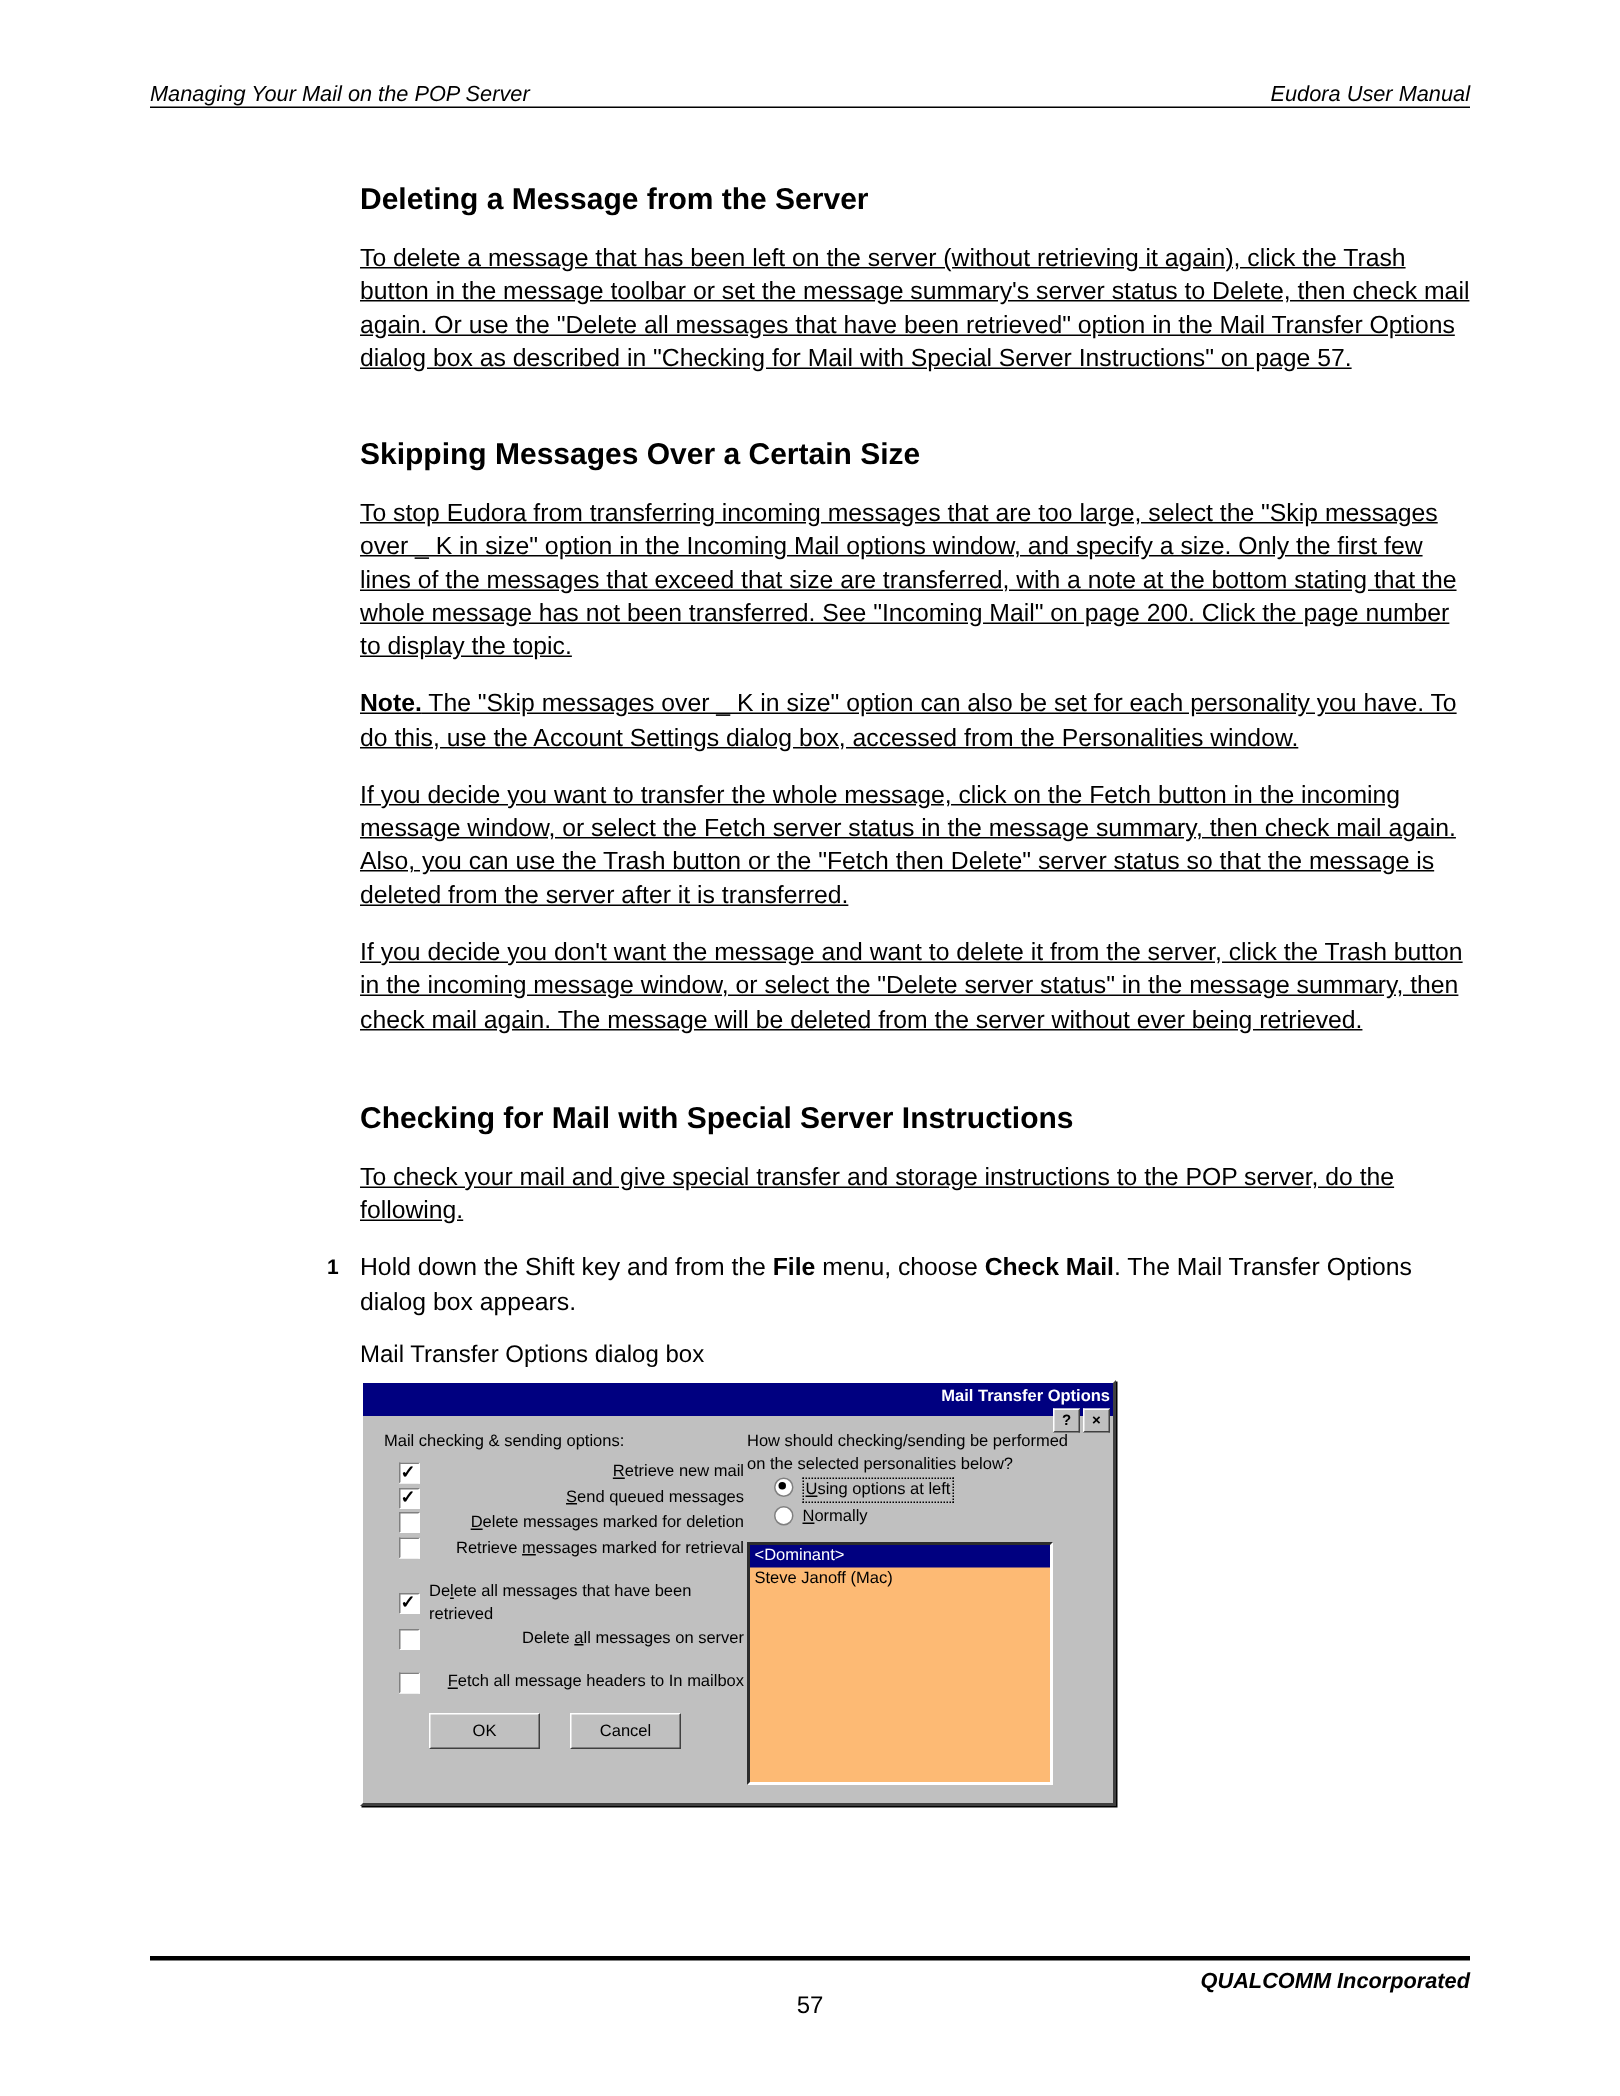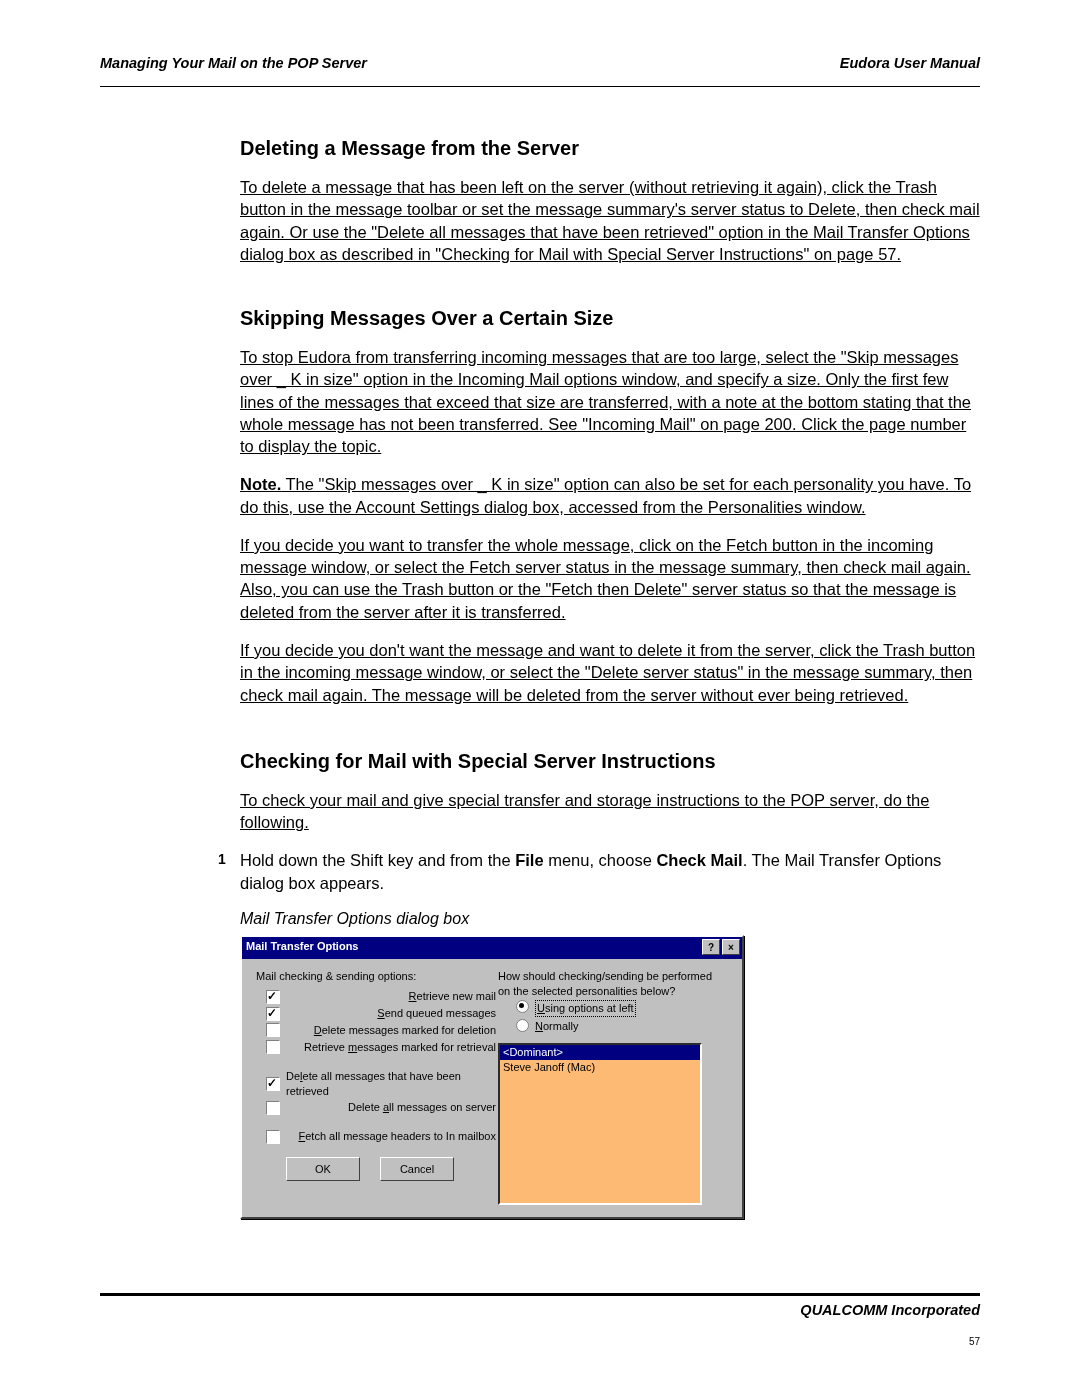--- a/index.html
+++ b/index.html
@@ -14,38 +14,36 @@
   .page {
     padding: 55px 100px 50px 100px;
     box-sizing: border-box;
   }
   .running-header {
     display: flex;
     justify-content: space-between;
     font-style: italic;
     font-size: 14.5px;
     border-bottom: 1.5px solid #000;
-    padding-bottom: 15px;
+    padding-bottom: 0;
     margin-bottom: 48px;
-    font-weight: bold;
   }
   .content {
     margin-left: 140px;
     font-size: 16.5px;
     line-height: 1.35;
   }
   h2.section {
     font-family: Arial, Helvetica, sans-serif;
     font-weight: bold;
     font-size: 20px;
     margin: 30px 0 14px 0;
   }
   .para { margin: 0 0 16px 0; text-decoration: underline; }
   .caption {
-    font-style: italic;
     font-size: 16px;
     margin: 8px 0 6px 0;
   }
   .step-row { position: relative; margin: 0 0 14px 0; }
   .step-num {
     position: absolute;
     left: -22px;
     top: 1px;
     font-weight: bold;
     font-size: 14px;
@@ -56,45 +54,46 @@
     bottom: 50px;
     border-top: 3px solid #000;
     padding-top: 6px;
   }
   .footer-inner {
     display: flex;
     justify-content: flex-end;
     font-size: 14.5px;
   }
   .footer-company { font-style: italic; font-weight: bold; }
-  .page-num { font-size: 10px; margin-top: 18px; text-align: right; width: 100%; }
+  .page-num { font-size: 16px; text-align: center; width: 100%; }
 
   
   .dialog {
     width: 500px;
     background: #c0c0c0;
     border: 2px solid #fff;
     border-right-color: #404040;
     border-bottom-color: #404040;
     box-shadow: 1px 1px 0 #000;
     font-family: Tahoma, "MS Sans Serif", Arial, sans-serif;
     font-size: 11px;
     color: #000;
     margin-top: 2px;
   }
   .titlebar {
     background: #000080;
     color: #fff;
     display: flex;
-    align-items: flex-start;
+    align-items: flex-end;
     justify-content: space-between;
     padding: 2px 2px 2px 4px;
     font-weight: bold;
     font-size: 11px;
     height: 18px;
+    flex-direction: column;
   }
   .title-buttons { display: flex; gap: 2px; }
   .tb-btn {
     width: 16px; height: 14px;
     background: #c0c0c0;
     border: 1px solid #fff;
     border-right-color:#404040; border-bottom-color:#404040;
     font-size: 10px; font-weight: bold;
     display: flex; align-items: center; justify-content: center;
     color: #000;

